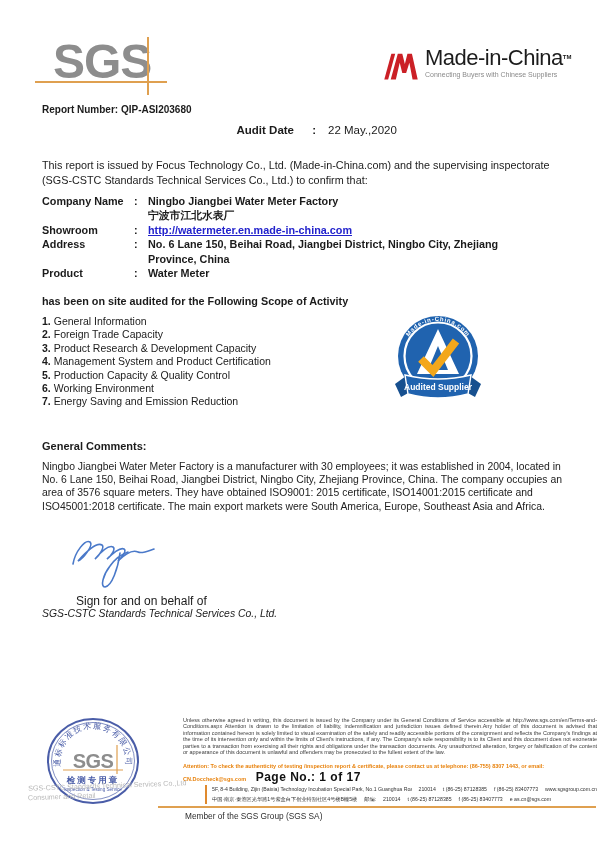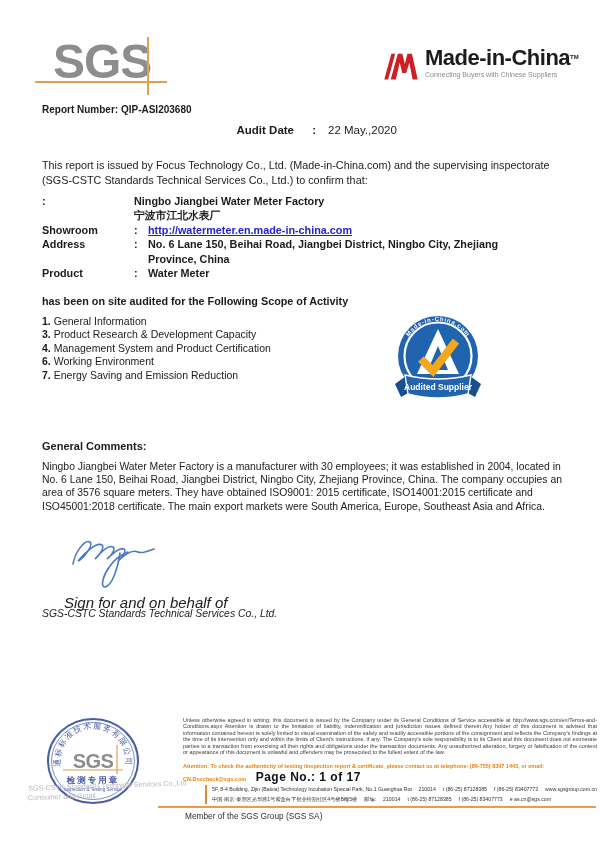--- a/index.html
+++ b/index.html
@@ -11,21 +11,21 @@
   html,body{background:#fff;}
   body{font-family:"Liberation Sans",sans-serif;color:var(--text-dark);}
   .page{position:relative;width:600px;height:857px;background:#fff;overflow:hidden;}
 
   
   .sgs-word{position:absolute;left:53px;top:38px;font-size:48px;font-weight:bold;color:var(--sgs-gray);letter-spacing:-1px;line-height:1;}
   .sgs-hline{position:absolute;left:35px;top:81px;width:132px;height:2px;background:var(--sgs-orange);}
   .sgs-vline{position:absolute;left:147px;top:37px;width:2px;height:58px;background:var(--sgs-orange);}
   .mic{position:absolute;left:383px;top:46px;display:flex;align-items:flex-start;}
   .mic-text{margin-left:6px;}
-  .mic-name{font-size:22px;font-weight:bold;color:#1c1c1c;line-height:1.1;letter-spacing:-0.5px;}
+  .mic-name{font-size:22px;font-weight:normal;color:#1c1c1c;line-height:1.1;letter-spacing:-0.5px;}
   .mic-tm{font-size:6px;font-weight:bold;vertical-align:super;color:#1c1c1c;}
   .mic-tagline{font-size:7px;color:#8a8a8a;margin-top:1px;}
 
   
   .report-number{position:absolute;left:42px;top:104px;font-size:10px;font-weight:bold;}
   .audit-row{position:absolute;left:222px;top:124px;font-size:11.5px;text-align:right;}
   .audit-row .lbl{font-weight:bold;display:inline-block;width:72px;}
   .audit-row .cl{display:inline-block;width:22px;font-weight:bold;}
   .audit-row .val{display:inline-block;margin-left:12px;}
 
@@ -41,21 +41,21 @@
   .scope-heading{position:absolute;left:42px;top:295px;font-size:10.8px;font-weight:bold;}
   .scope-list{position:absolute;left:42px;top:315px;list-style:none;font-size:10.5px;line-height:13.4px;}
   .scope-list .num{font-weight:bold;margin-right:3px;}
 
   .badge{position:absolute;left:392px;top:314px;}
 
   .comments-h{position:absolute;left:42px;top:440px;font-size:11px;font-weight:bold;}
   .comments-b{position:absolute;left:42px;top:460px;width:522px;font-size:10.4px;line-height:13.2px;color:#222;}
 
   .sig{position:absolute;left:66px;top:526px;}
-  .signoff1{position:absolute;left:64px;top:594px;font-size:15px;font-style:italic;}
+  .signoff1{position:absolute;left:76px;top:594px;font-size:12px;}
   .signoff2{position:absolute;left:42px;top:608px;font-size:10.4px;font-style:italic;}
 
   
   .stamp{position:absolute;left:32px;top:714px;z-index:2;}
   .wm{position:absolute;color:#b9b9b9;font-size:7.2px;z-index:3;transform:rotate(-2deg);white-space:nowrap;}
   .wm1{left:28px;top:781px;}
   .wm2{left:28px;top:792px;}
   .legal{position:absolute;left:183px;top:717px;width:414px;font-size:5.5px;line-height:1.16;color:#3c3c3c;text-align:justify;}
   .attention{position:absolute;left:183px;top:763px;width:414px;font-size:5.5px;line-height:1.3;font-weight:bold;color:var(--attention-orange);}
   .pageno{font-size:12px;font-weight:bold;color:#101010;margin-left:8px;letter-spacing:0.5px;}
@@ -92,20 +92,21 @@
     <span>QIP-ASI203680</span>
   </div>
   <div class="audit-row">
     <span class="lbl">Audit Date</span><span class="cl">:</span><span class="val">22 May.,2020</span>
   </div>
 
   <div class="intro">This report is issued by Focus Technology Co., Ltd. (Made-in-China.com) and the supervising inspectorate (SGS-CSTC Standards Technical Services Co., Ltd.) to confirm that:</div>
 
   <div class="fields">
     <div class="frow">
+      <span>Company Name</span>
       <span>:</span>
       <span class="fval">
         <span>Ningbo Jiangbei Water Meter Factory</span><br>
         <span class="cn">宁波市江北水表厂</span>
       </span>
     </div>
     <div class="frow">
       <span>Showroom</span>
       <span>:</span>
       <span class="fval"><a href="#" class="showroom-link">http://watermeter.en.made-in-china.com</a></span>
@@ -119,22 +120,24 @@
       <span>Product</span>
       <span>:</span>
       <span class="fval">Water Meter</span>
     </div>
   </div>
 
   <div class="scope-heading">has been on site audited for the Following Scope of Activity</div>
 
   <ul class="scope-list">
     <li><span class="num">1.</span><span>General Information</span></li>
+    <li><span class="num">2.</span><span>Foreign Trade Capacity</span></li>
     <li><span class="num">3.</span><span>Product Research &amp; Development Capacity</span></li>
     <li><span class="num">4.</span><span>Management System and Product Certification</span></li>
+    <li><span class="num">5.</span><span>Production Capacity &amp; Quality Control</span></li>
     <li><span class="num">6.</span><span>Working Environment</span></li>
     <li><span class="num">7.</span><span>Energy Saving and Emission Reduction</span></li>
   </ul>
 
   <div class="badge">
     <svg width="92" height="96" viewBox="0 0 92 96">
       <defs>
         <path id="arcup" d="M 13.1,54 A 35,35 0 1 1 78.9,54" fill="none"></path>
       </defs>
       <circle cx="46" cy="42" r="40" fill="#2063af"></circle>

